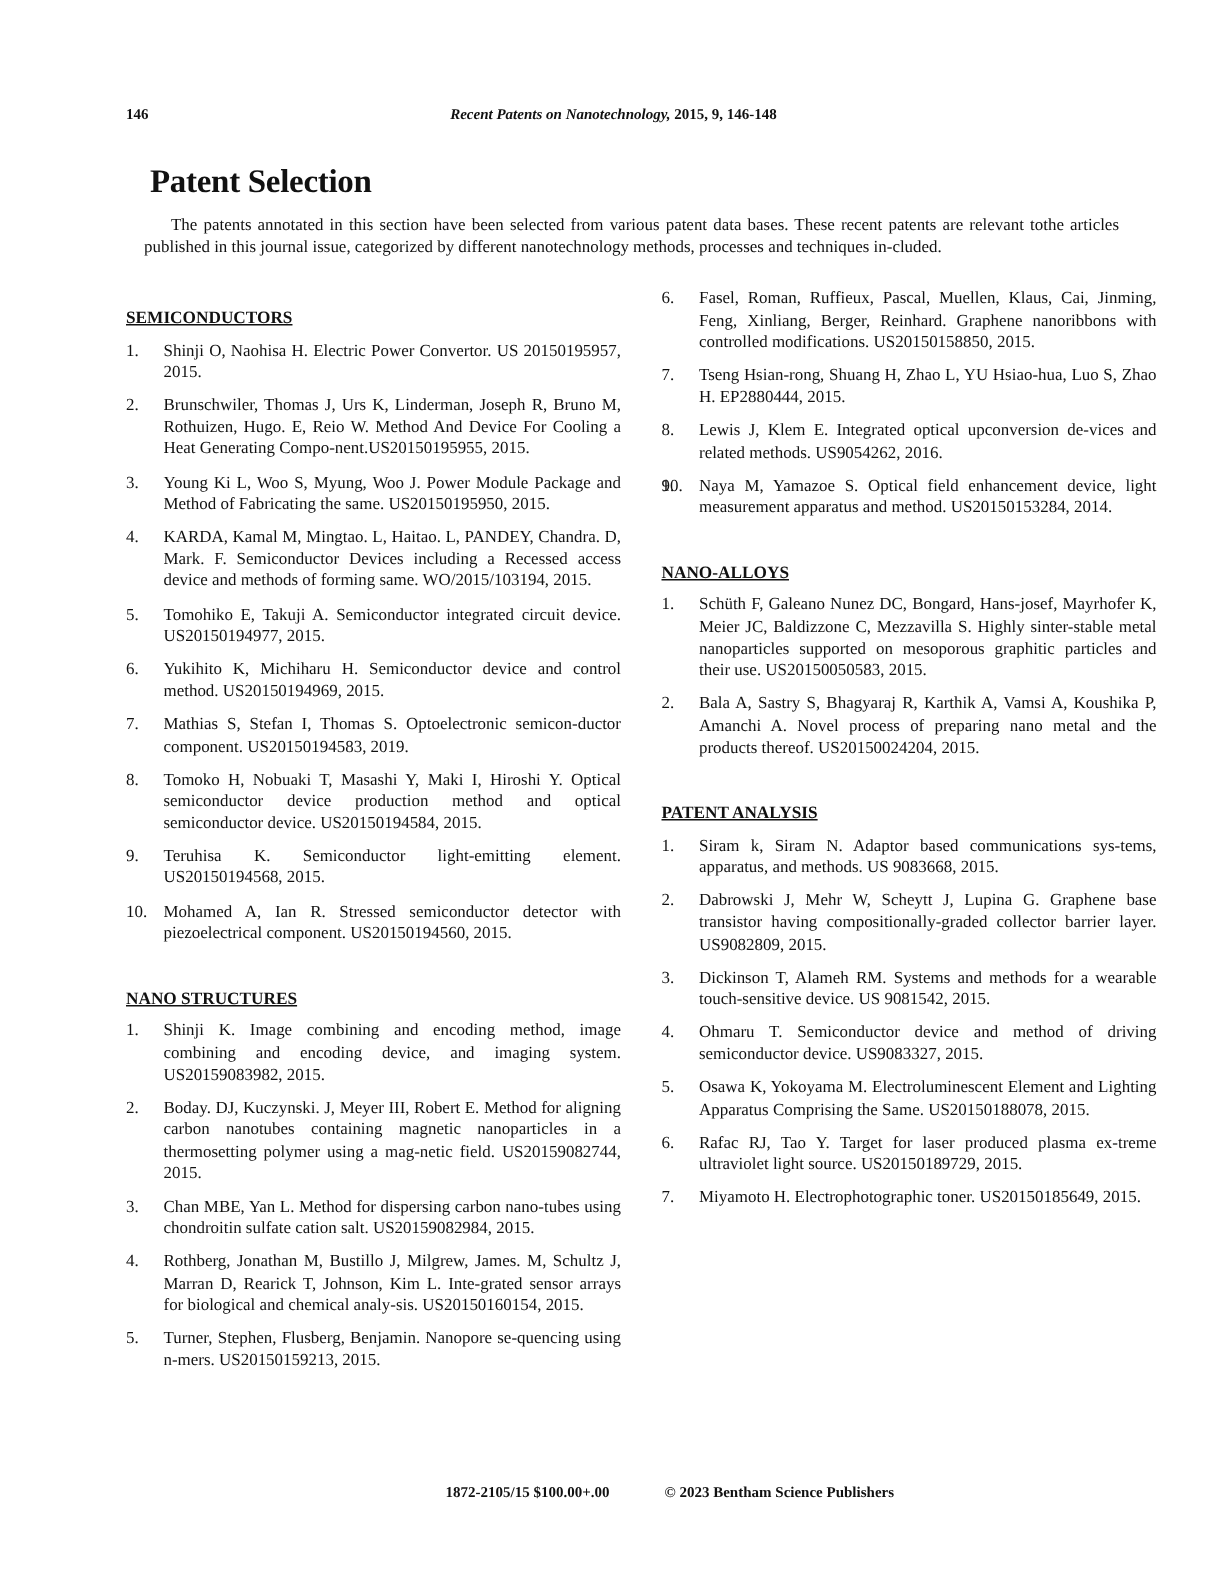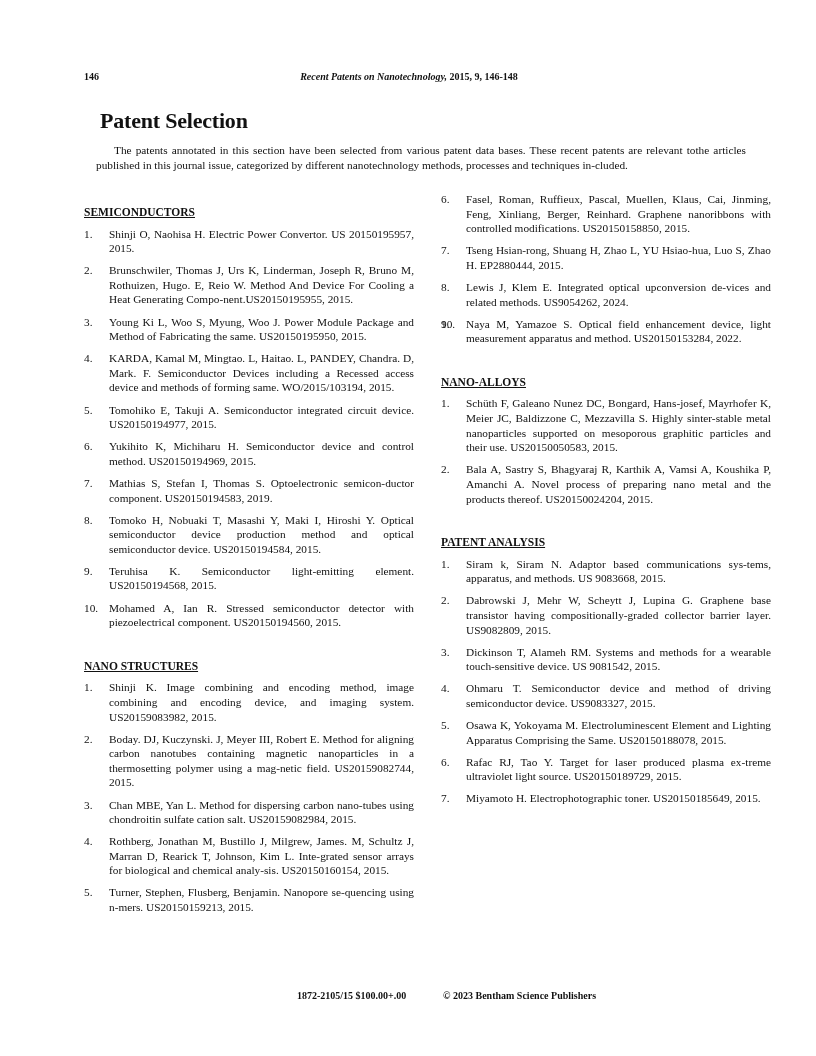--- a/index.html
+++ b/index.html
@@ -65,23 +65,23 @@
         <li><span class="num">5.</span><span>Turner, Stephen, Flusberg, Benjamin. Nanopore se-quencing using n-mers. US20150159213, 2015.</span></li>
       </ol>
     </div>
   </div>
 
   <div class="col right">
     <div class="section">
       <ol class="refs">
         <li><span class="num">6.</span><span>Fasel, Roman, Ruffieux, Pascal, Muellen, Klaus, Cai, Jinming, Feng, Xinliang, Berger, Reinhard. Graphene nanoribbons with controlled modifications. US20150158850, 2015.</span></li>
         <li><span class="num">7.</span><span>Tseng Hsian-rong, Shuang H, Zhao L, YU Hsiao-hua, Luo S, Zhao H. EP2880444, 2015.</span></li>
-        <li><span class="num">8.</span><span>Lewis J, Klem E. Integrated optical upconversion de-vices and related methods. US9054262, 2024.</span></li>
+        <li><span class="num">8.</span><span>Lewis J, Klem E. Integrated optical upconversion de-vices and related methods. US9054262, 2016.</span></li>
         <li><span class="num">9.</span></li>
-        <li><span class="num">10.</span><span>Naya M, Yamazoe S. Optical field enhancement device, light measurement apparatus and method. US20150153284, 2022.</span></li>
+        <li><span class="num">10.</span><span>Naya M, Yamazoe S. Optical field enhancement device, light measurement apparatus and method. US20150153284, 2014.</span></li>
       </ol>
     </div>
     <div class="section">
       <h2 class="section-head">NANO-ALLOYS</h2>
       <ol class="refs">
         <li><span class="num">1.</span><span>Schüth F, Galeano Nunez DC, Bongard, Hans-josef, Mayrhofer K, Meier JC, Baldizzone C, Mezzavilla S. Highly sinter-stable metal nanoparticles supported on mesoporous graphitic particles and their use. US20150050583, 2015.</span></li>
         <li><span class="num">2.</span><span>Bala A, Sastry S, Bhagyaraj R, Karthik A, Vamsi A, Koushika P, Amanchi A. Novel process of preparing nano metal and the products thereof. US20150024204, 2015.</span></li>
       </ol>
     </div>
     <div class="section">

